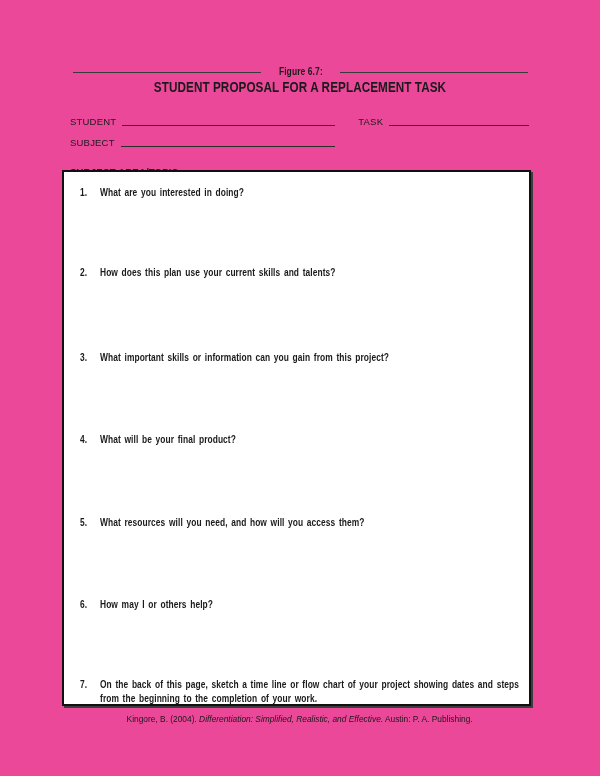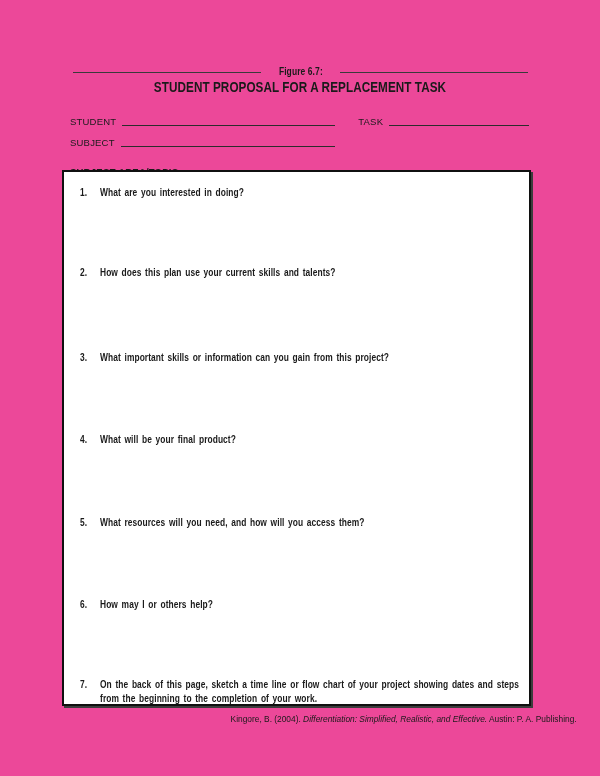--- a/index.html
+++ b/index.html
@@ -102,21 +102,21 @@
   .q5 { top: 343px; }
   .q6 { top: 425px; }
   .q7 { top: 505px; }
 
   
   .citation {
     position: absolute;
     top: 713px;
     left: 0;
     width: 600px;
-    text-align: right;
+    text-align: center;
     font-size: 9.5px;
     white-space: nowrap;
   }
   .citation-inner {
     display: inline-block;
     transform: scaleX(0.88);
     transform-origin: center top;
   }
   .citation i { font-style: italic; }
 </style>

